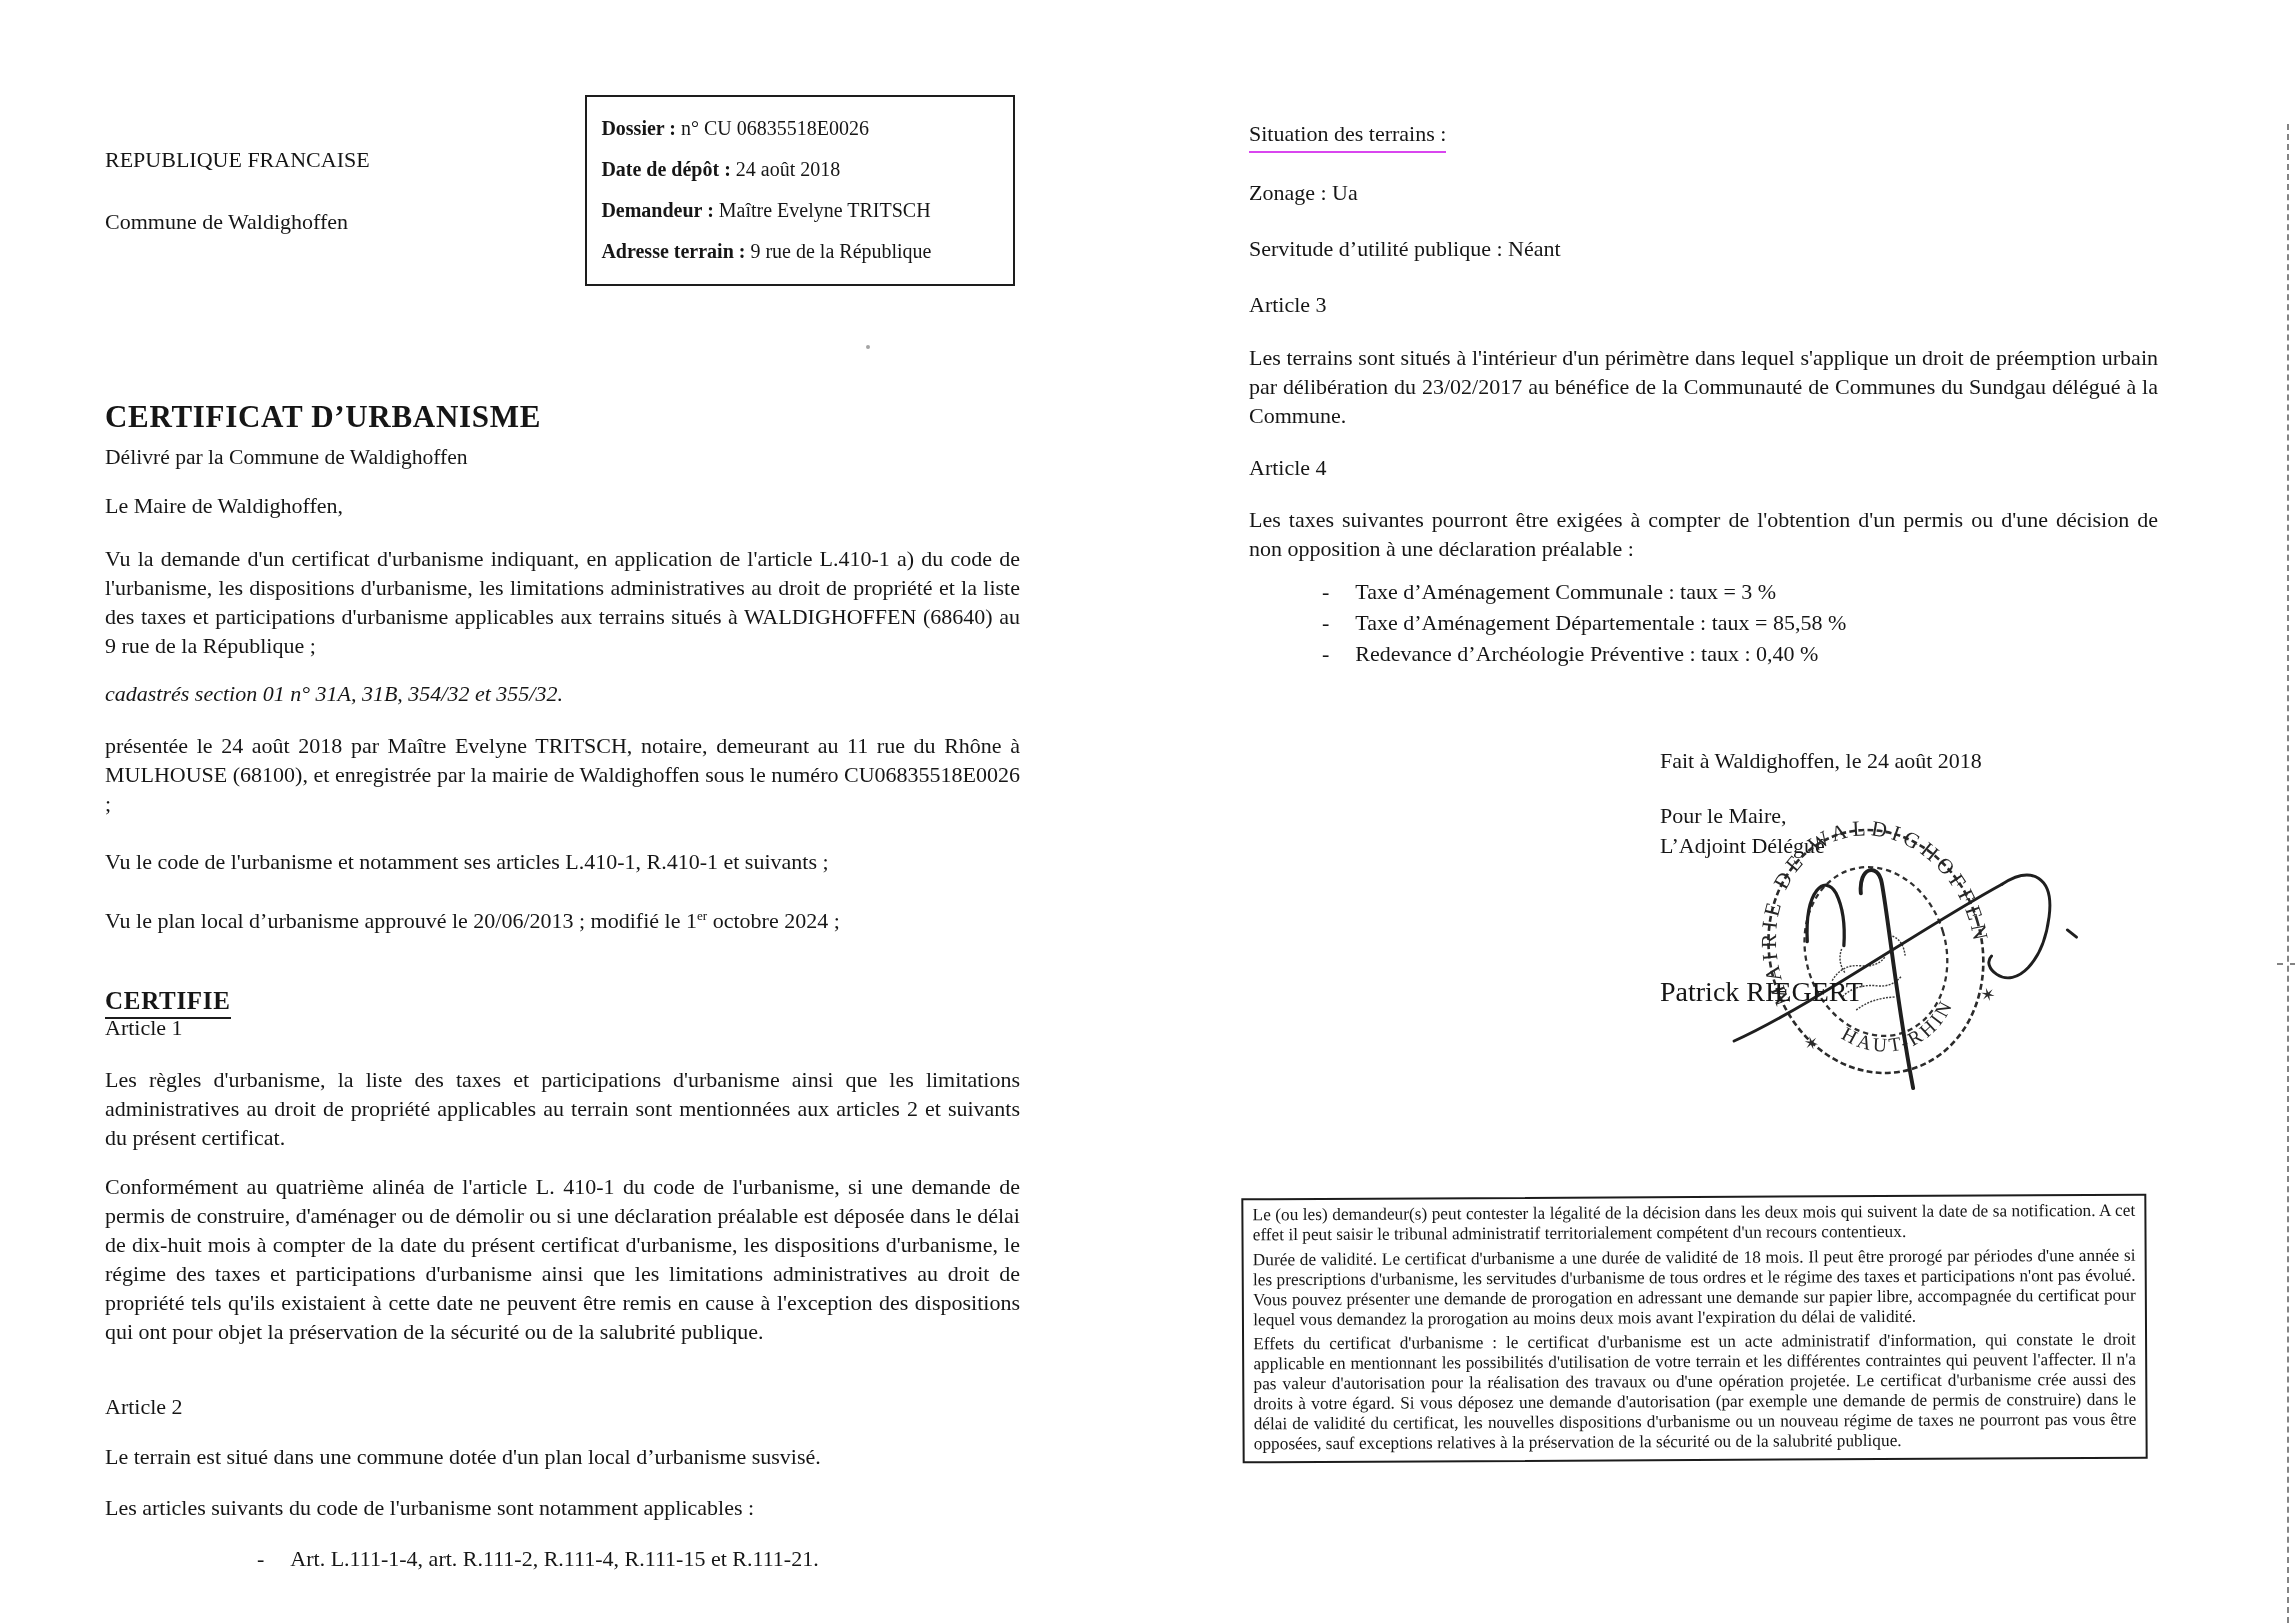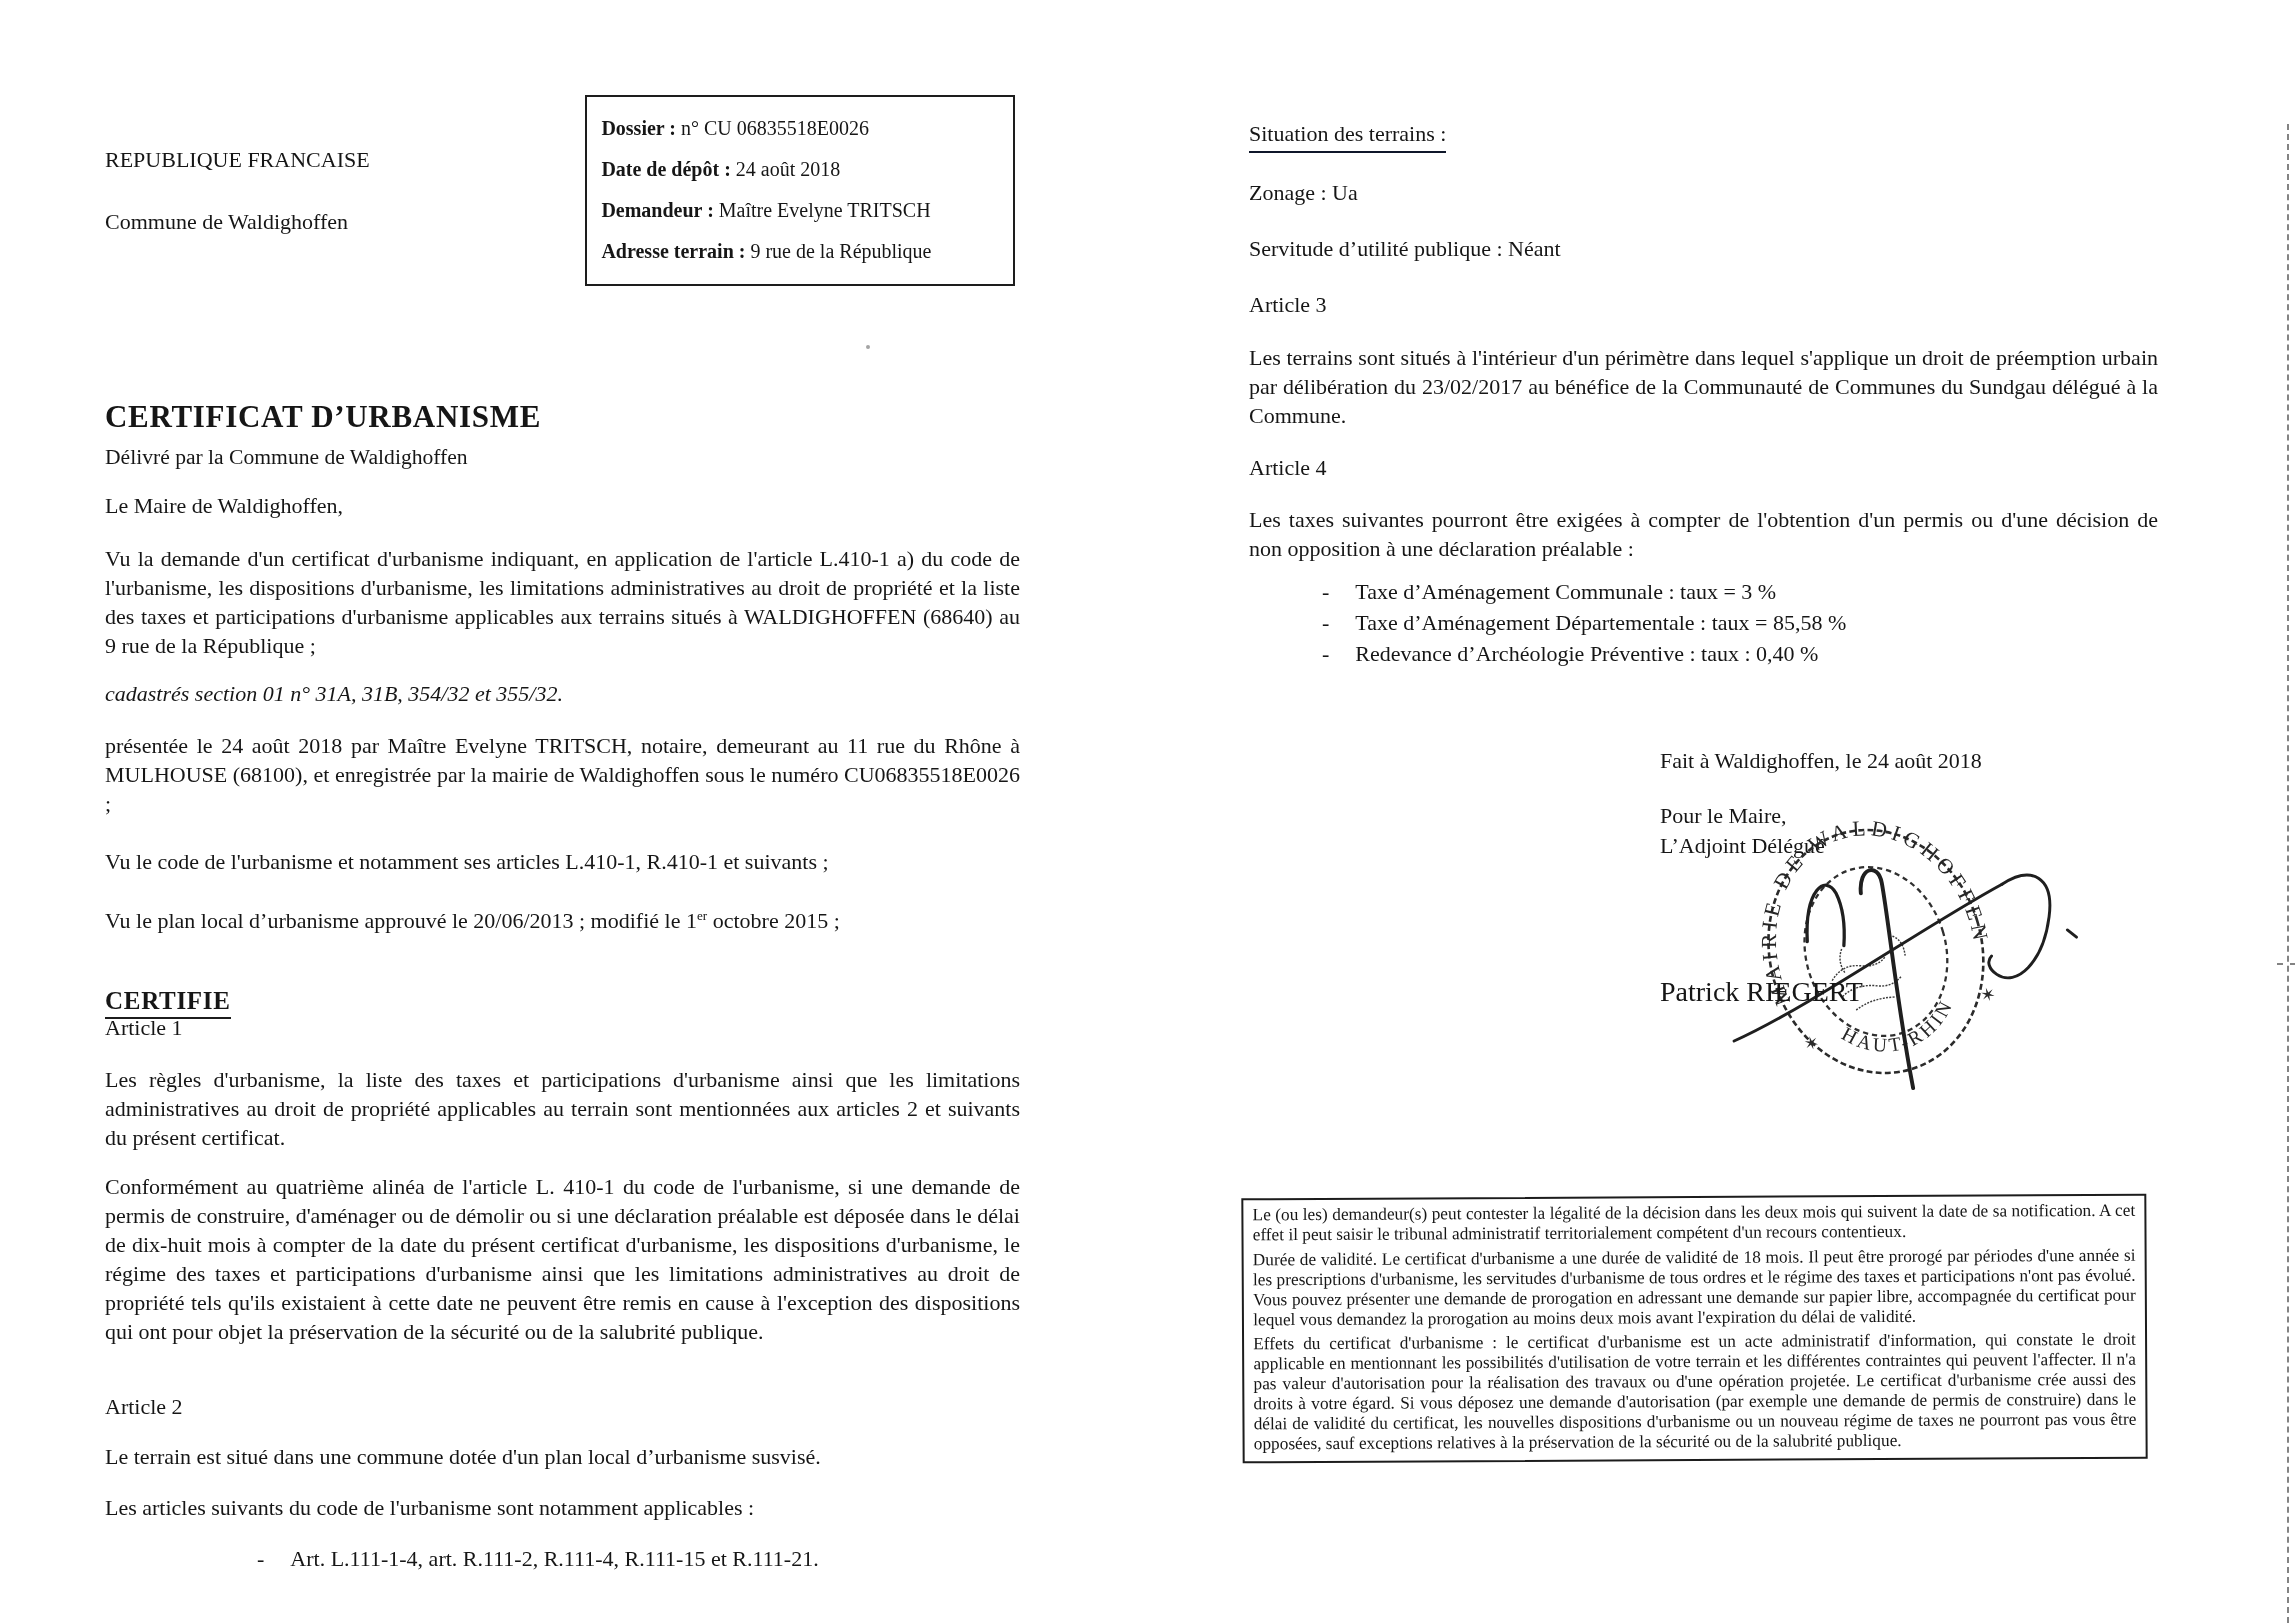--- a/index.html
+++ b/index.html
@@ -16,21 +16,21 @@
   .just{text-align:justify;}
   .ctr{text-align:left;}
   .ital{font-style:italic;}
   .doc-title{font-size:31px;font-weight:bold;letter-spacing:0.7px;}
   .subtitle{font-size:21.6px;}
   .certifie{
     font-size:25px;font-weight:bold;letter-spacing:0.7px;
     display:inline-block;border-bottom:2.6px solid #1c1c1c;padding-bottom:2px;margin-top:35px;
   }
   .underlined-heading{
-    display:inline-block;border-bottom:2px solid #0f172a;padding-bottom:2.6px;
+    display:inline-block;border-bottom:2px solid #d946ef;padding-bottom:2.6px;
   }
   .dossier-box{
     box-sizing:border-box;
     width:430px;height:191px;
     border:2.6px solid #1d1d1d;
     padding:10.5px 7.9px 0 14.4px;
     font-size:20px;line-height:41px;
     white-space:nowrap;
   }
   .dossier-box .lbl{font-weight:bold;}
@@ -82,21 +82,21 @@
   <div class="abs ctr subtitle" style="left:105px;top:445px;width:915px;">Délivré par la Commune de Waldighoffen</div>
 
   <div class="abs body-text just" style="left:105px;top:544px;width:915px;">Vu la demande d'un certificat d'urbanisme indiquant, en application de l'article L.410-1 a) du code de l'urbanisme, les dispositions d'urbanisme, les limitations administratives au droit de propriété et la liste des taxes et participations d'urbanisme applicables aux terrains situés à WALDIGHOFFEN (68640) au 9 rue de la République ;</div>
 
   <div class="abs body-text ital" style="left:105px;top:679px;width:915px;">cadastrés section 01 n° 31A, 31B, 354/32 et 355/32.</div>
 
   <div class="abs body-text just" style="left:105px;top:731px;width:915px;">présentée le 24 août 2018 par Maître Evelyne TRITSCH, notaire, demeurant au 11 rue du Rhône à MULHOUSE (68100), et enregistrée par la mairie de Waldighoffen sous le numéro CU06835518E0026 ;</div>
 
   <div class="abs body-text" style="left:105px;top:847px;width:915px;">Vu le code de l'urbanisme et notamment ses articles L.410-1, R.410-1 et suivants ;</div>
 
-  <div class="abs body-text" style="left:105px;top:901px;width:915px;"><span>Vu le plan local d’urbanisme approuvé le 20/06/2013 ; modifié le 1</span><sup>er</sup><span> octobre 2015 ;</span></div>
+  <div class="abs body-text" style="left:105px;top:901px;width:915px;"><span>Vu le plan local d’urbanisme approuvé le 20/06/2013 ; modifié le 1</span><sup>er</sup><span> octobre 2024 ;</span></div>
 
   <div class="abs ctr" style="left:105px;top:952px;width:915px;">
     <span class="certifie">CERTIFIE</span>
   </div>
 
   <div class="abs ctr body-text" style="left:105px;top:1013px;width:915px;">Article 1</div>
 
   <div class="abs body-text just" style="left:105px;top:1065px;width:915px;">Les règles d'urbanisme, la liste des taxes et participations d'urbanisme ainsi que les limitations administratives au droit de propriété applicables au terrain sont mentionnées aux articles 2 et suivants du présent certificat.</div>
 
   <div class="abs body-text just" style="left:105px;top:1172px;width:915px;">Conformément au quatrième alinéa de l'article L. 410-1 du code de l'urbanisme, si une demande de permis de construire, d'aménager ou de démolir ou si une déclaration préalable est déposée dans le délai de dix-huit mois à compter de la date du présent certificat d'urbanisme, les dispositions d'urbanisme, le régime des taxes et participations d'urbanisme ainsi que les limitations administratives au droit de propriété tels qu'ils existaient à cette date ne peuvent être remis en cause à l'exception des dispositions qui ont pour objet la préservation de la sécurité ou de la salubrité publique.</div>

